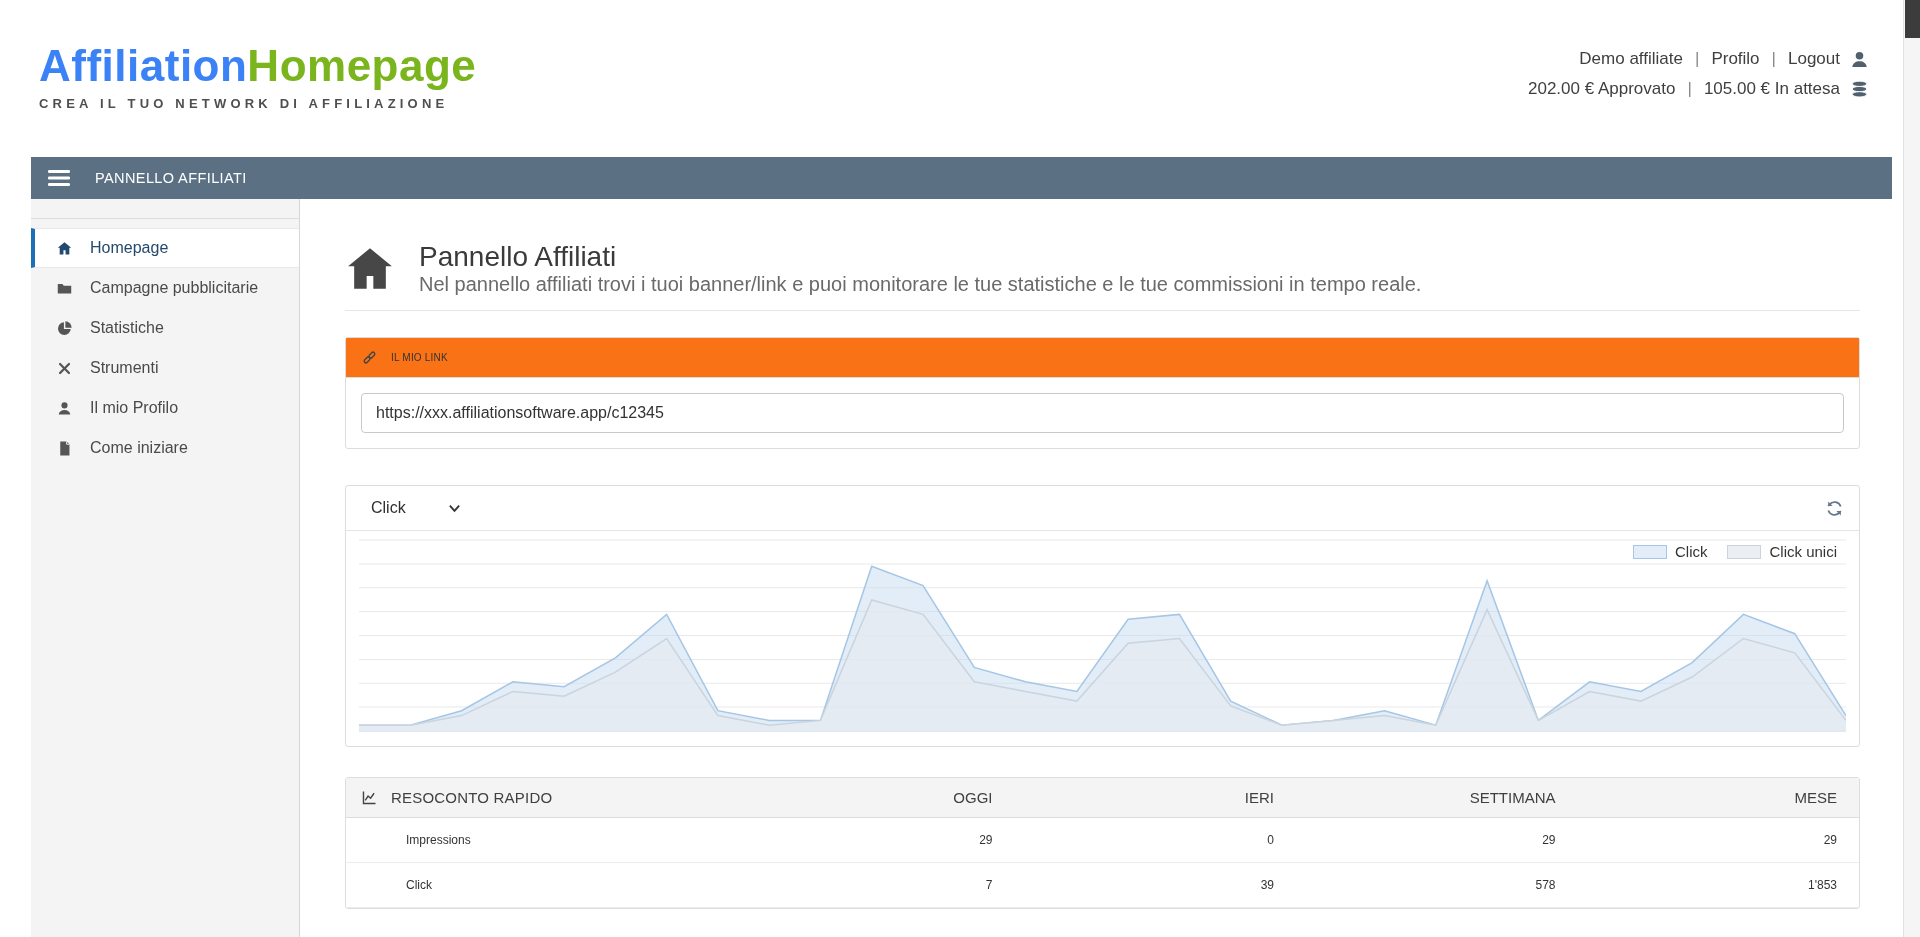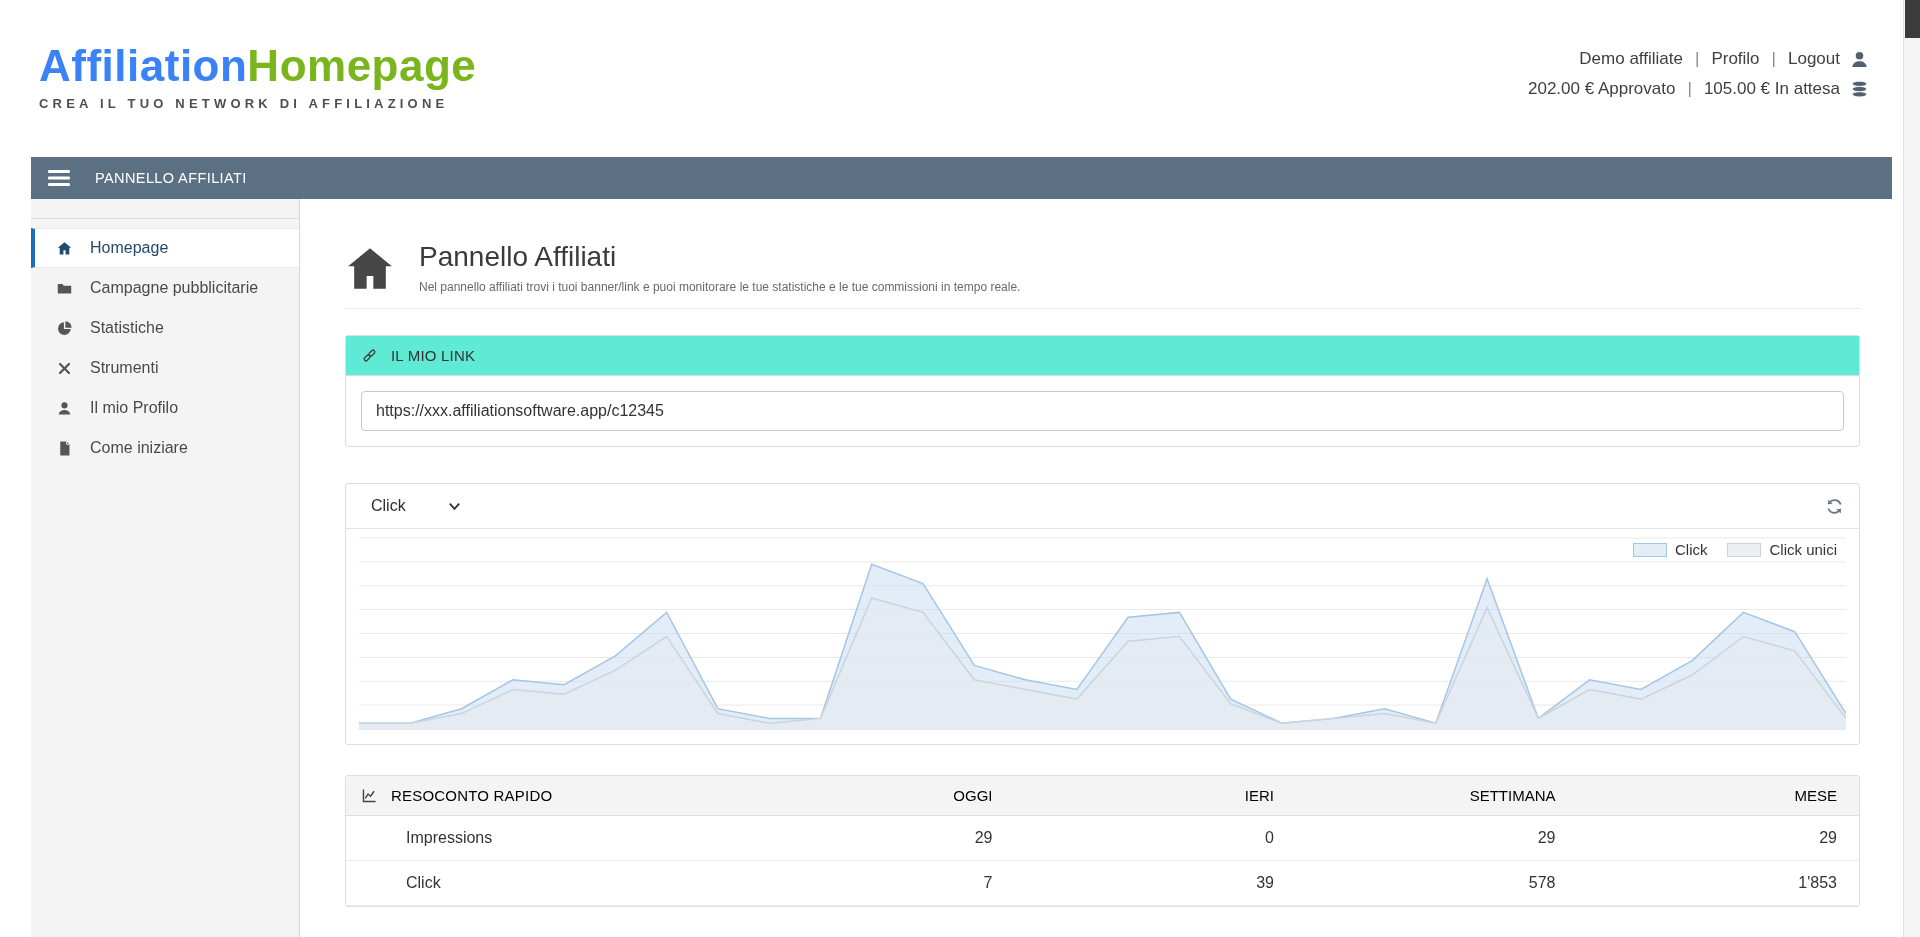--- a/index.html
+++ b/index.html
@@ -49,25 +49,25 @@
   .side-item.active .s-icon { color:#24496e; }
 
   
   .main { flex:1; background:#fff; padding:0 32px 20px 45px; }
 
   .page-header { margin-top:42px; display:flex; align-items:flex-start; gap:24px;
                  border-bottom:1px solid #e7e7e7; padding-bottom:14px; }
   .home-big { width:50px; height:46px; color:#474747; flex:0 0 auto; margin-top:4px; }
   .home-big svg { width:100%; height:100%; display:block; }
   .page-title { font-size:28px; font-weight:400; color:#3a3a3a; margin:0; }
-  .page-subtitle { font-size:12px; color:#6a6a6a; margin-top:7px; }
+  .page-subtitle { font-size:20px; color:#6a6a6a; }
 
   .panel { border:1px solid #dddddd; border-radius:3px; background:#fff; }
-  .panel-header { background:#5eead4; border-bottom:1px solid #dddddd; padding:0 15px; height:40px;
-                  display:flex; align-items:center; gap:13px; font-size:15px; color:#333; letter-spacing:0.2px; }
+  .panel-header { background:#f97316; border-bottom:1px solid #dddddd; padding:0 15px; height:40px;
+                  display:flex; align-items:center; gap:13px; font-size:10px; color:#333; letter-spacing:0.2px; }
   .p-icon { width:17px; height:17px; color:#444; flex:0 0 auto; }
   .p-icon svg { width:100%; height:100%; display:block; }
 
   .panel-link { margin-top:26px; }
   .link-body { padding:15px; }
   .link-input { width:100%; height:40px; border:1px solid #c9c9c9; border-radius:4px; padding:0 14px;
                 font-size:16px; color:#333; font-family:"Liberation Sans", sans-serif; outline:none; background:#fff; }
 
   .panel-chart { margin-top:36px; }
   .chart-toolbar { display:flex; justify-content:space-between; align-items:center;
@@ -82,25 +82,25 @@
   .chart-body { position:relative; padding:8px 13px 12px; }
   #chart-svg { width:100%; height:195px; display:block; }
   .chart-legend { position:absolute; top:12px; right:22px; display:flex; align-items:center; gap:20px;
                   font-size:15px; color:#333; }
   .legend-item { display:flex; align-items:center; gap:8px; cursor:pointer; }
   .legend-swatch { width:34px; height:14px; display:inline-block; }
 
   .panel-report { margin-top:30px; }
   .report-grid-header { display:grid; grid-template-columns:387px 1fr 1fr 1fr 1fr; align-items:center;
                         background:#f4f4f4; border-bottom:1px solid #dddddd; height:40px;
-                        font-size:15px; color:#000000; }
+                        font-size:15px; color:#404040; }
   .rg-title { display:flex; align-items:center; gap:13px; padding-left:15px; letter-spacing:0.2px; }
   .rg-col { text-align:right; padding-right:22px; }
   .report-row { display:grid; grid-template-columns:387px 1fr 1fr 1fr 1fr; align-items:center;
-                height:45px; font-size:16px; color:#333; border-bottom:1px solid #ececec;gap:33px; }
+                height:45px; font-size:12px; color:#333; border-bottom:1px solid #ececec;gap:33px; }
   .rr-label { padding-left:60px; }
   .rr-val { text-align:right; padding-right:22px; }
 
   
   .scrollbar { position:fixed; top:0; right:0; width:17px; height:937px; background:#f5f5f5; border-left:1px solid #e2e2e2; }
   .scroll-thumb { position:absolute; top:0; left:1px; width:15px; height:38px; background:#3c3c3c; cursor:pointer; }
 </style>
 </head>
 <body>
 

